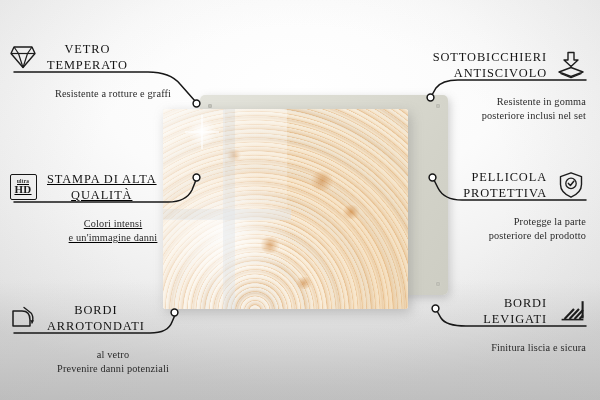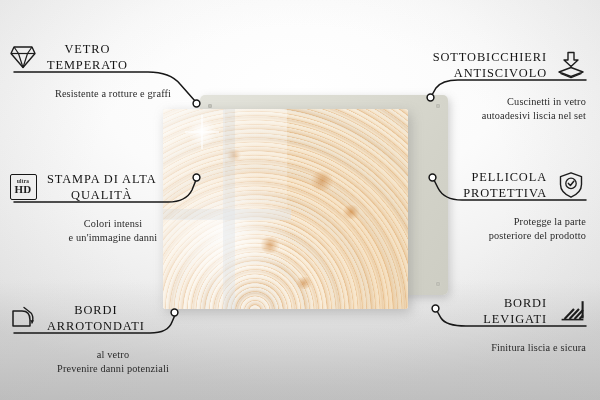--- a/index.html
+++ b/index.html
@@ -196,21 +196,21 @@
         <div>VETRO</div>
         <div>TEMPERATO</div>
       </div>
     </div>
     <div class="rule" style="width:0"></div>
     <div class="sub">
       <div>Resistente a rotture e graffi</div>
     </div>
   </div>
 
-  <div class="callout left" style="top: 166px;">
+  <div class="callout left" style="top: 166px; text-decoration: underline;">
     <div class="head">
       <span class="icon">
         <span class="hd-badge">
           <span class="u">ultra</span>
           <span class="h">HD</span>
         </span>
       </span>
       <div class="title">
         <div>STAMPA DI ALTA</div>
         <div>QUALITÀ</div>
@@ -254,22 +254,22 @@
           <path d="M3.5 22.5 L14 26.6 L24.5 22.5" fill="none" stroke="currentColor" stroke-width="1.2" stroke-linejoin="round"></path>
         </svg>
       </span>
       <div class="title">
         <div>SOTTOBICCHIERI</div>
         <div>ANTISCIVOLO</div>
       </div>
     </div>
     <div class="rule" style="width:0"></div>
     <div class="sub">
-      <div>Cuscinetti in vetro</div>
-      <div>autoadesivi liscia nel set</div>
+      <div>Resistente in gomma</div>
+      <div>posteriore inclusi nel set</div>
     </div>
   </div>
 
   <div class="callout right" style="top: 164px;">
     <div class="head">
       <span class="icon">
         <svg width="26" height="28" viewBox="0 0 26 28">
           <path d="M13 1.8 L23.5 5.6 V13.5 Q23.5 21.5 13 26.2 Q2.5 21.5 2.5 13.5 V5.6 Z" fill="none" stroke="currentColor" stroke-width="1.4" stroke-linejoin="round"></path>
           <circle cx="13" cy="12.4" r="5.2" fill="none" stroke="currentColor" stroke-width="1.3"></circle>
           <path d="M10.4 12.4 L12.4 14.5 L15.8 10.2" fill="none" stroke="currentColor" stroke-width="1.5" stroke-linecap="round" stroke-linejoin="round"></path>

